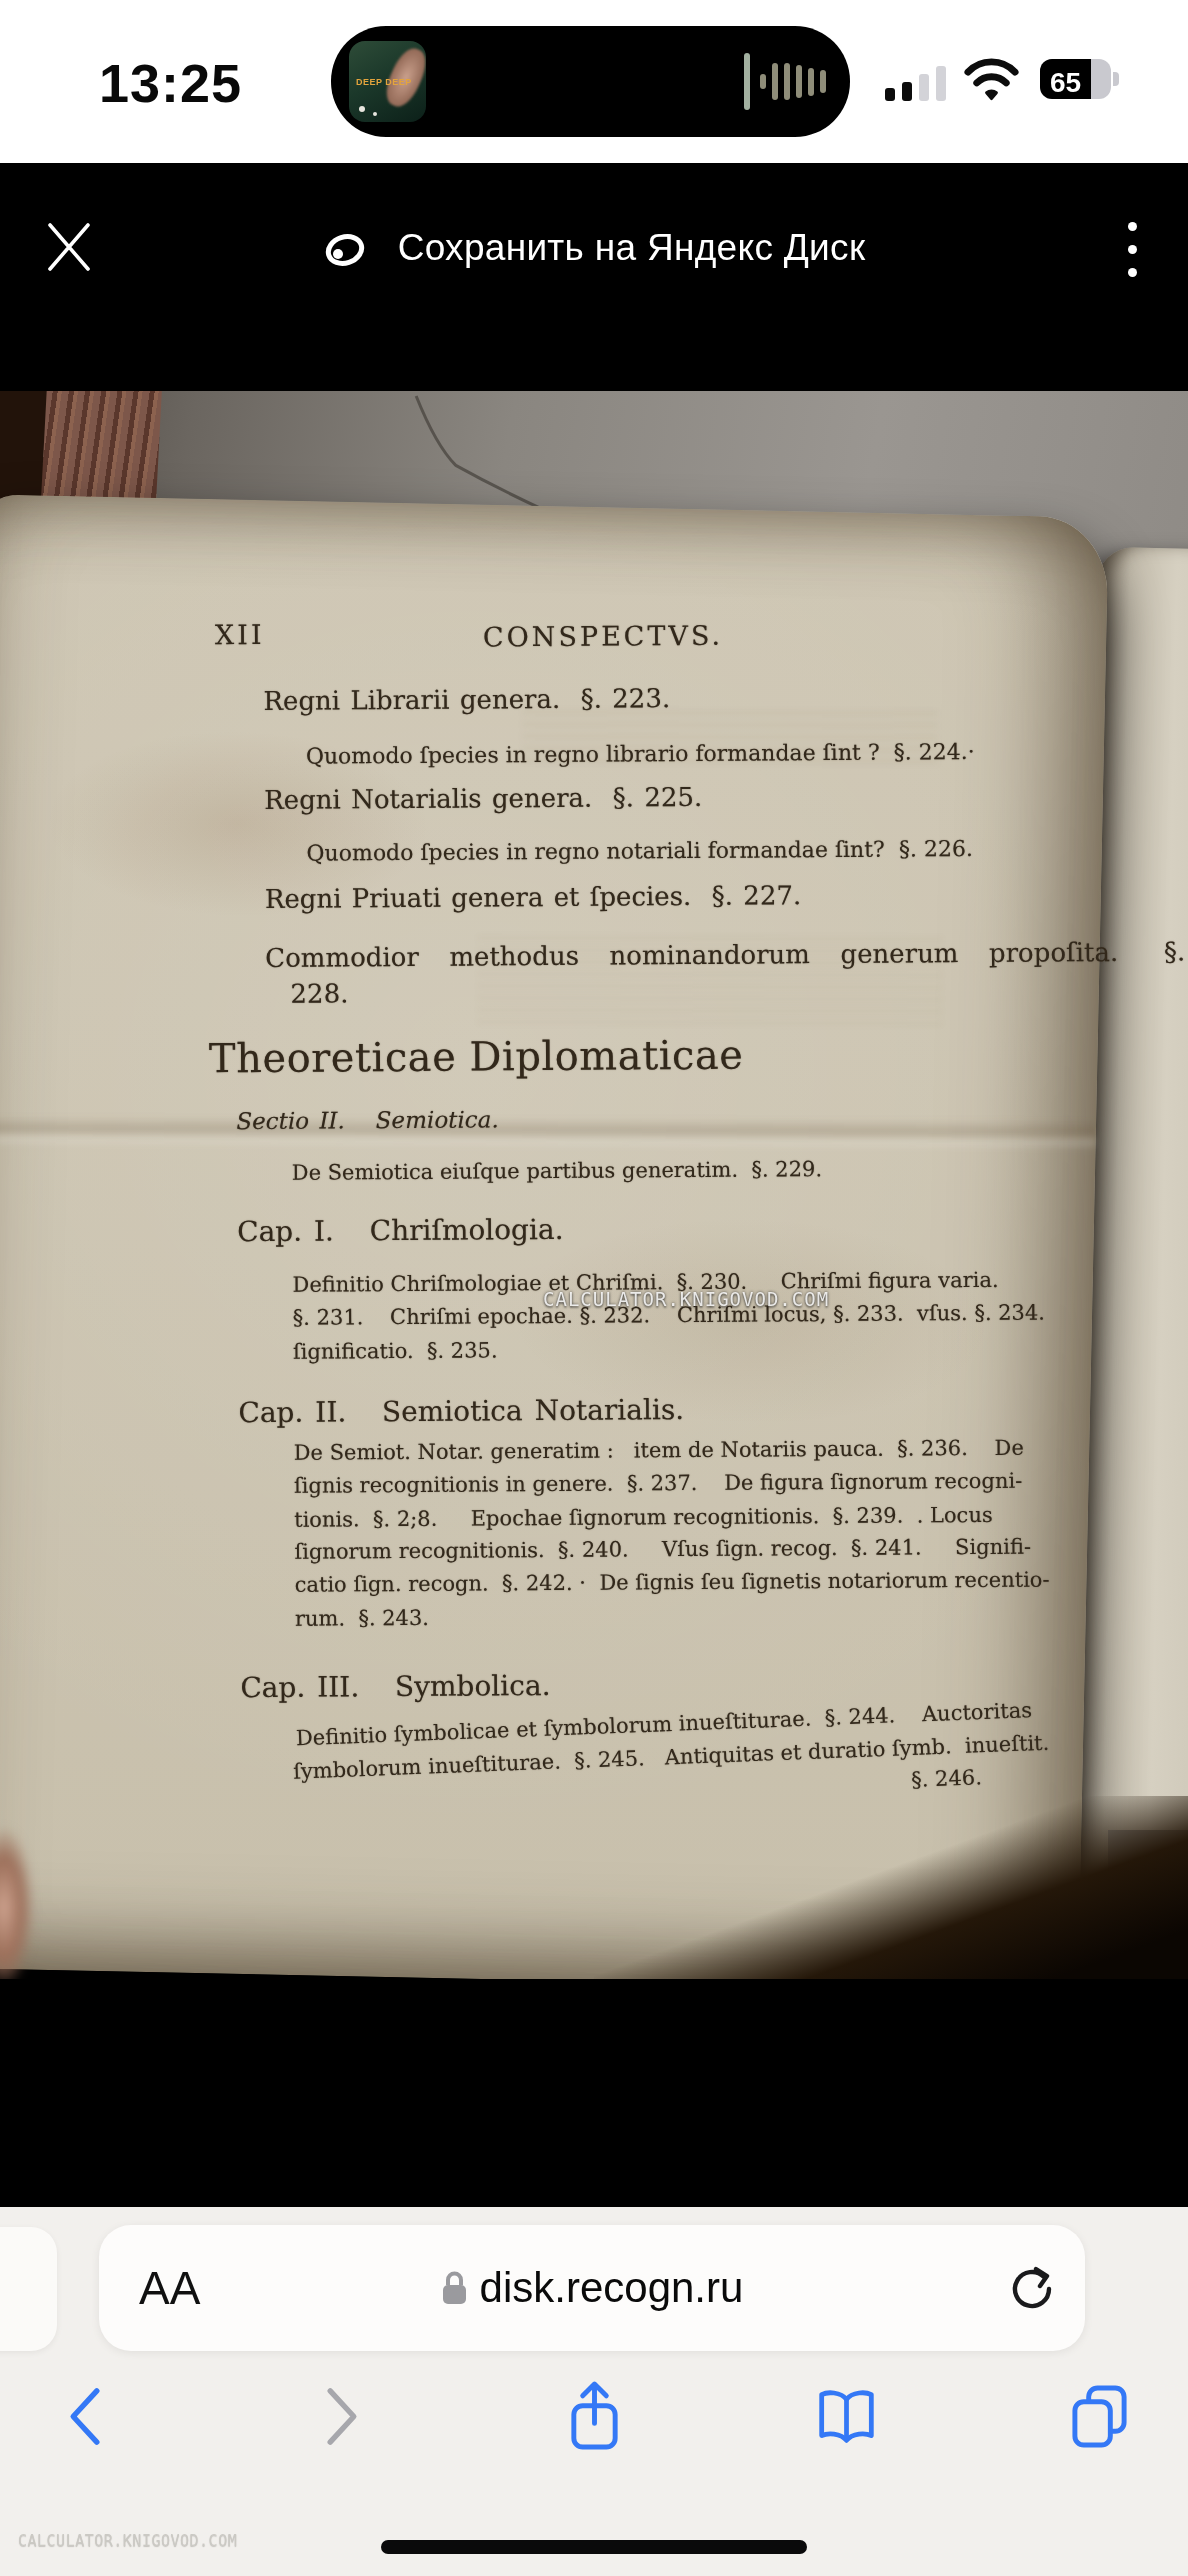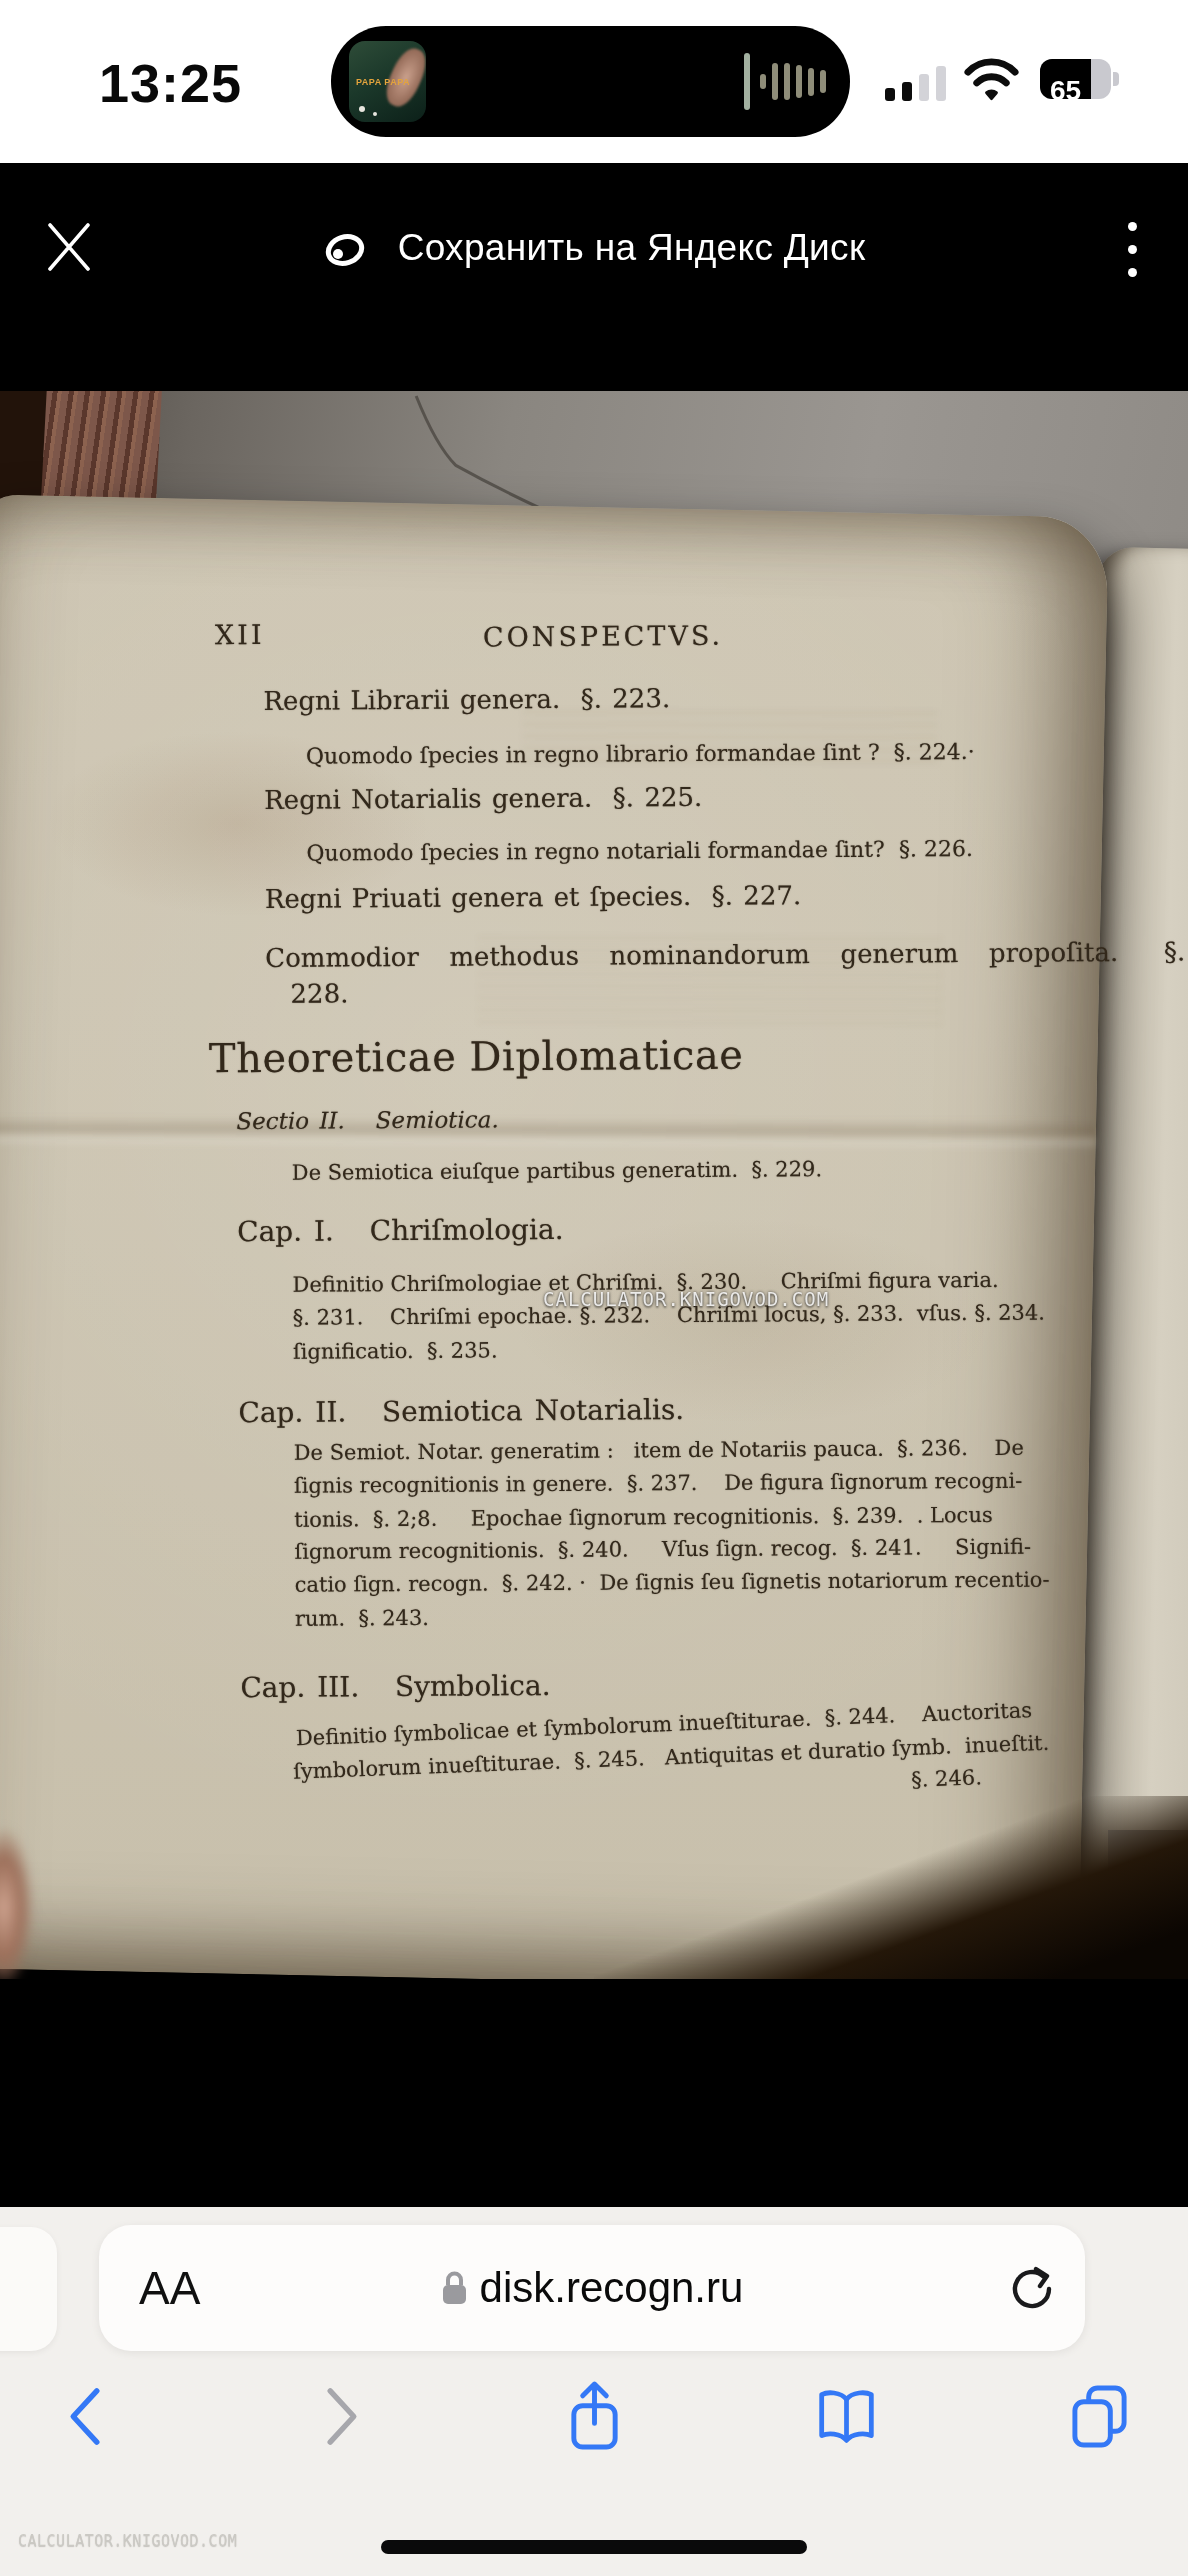--- a/index.html
+++ b/index.html
@@ -24,21 +24,21 @@
   .signal{position:absolute;left:885px;top:56px;width:63px;height:45px;display:flex;align-items:flex-end;gap:7px;}
   .sbar{width:10px;border-radius:3px;}
   .sbar:nth-child(1){height:13px;background:#0c0c0c;}
   .sbar:nth-child(2){height:19px;background:#0c0c0c;}
   .sbar:nth-child(3){height:27px;background:#d3d3d8;}
   .sbar:nth-child(4){height:35px;background:#d3d3d8;}
   .wifi{position:absolute;left:963px;top:54px;}
   .battery{position:absolute;left:1040px;top:59px;width:79px;height:40px;}
   .bat-body{position:absolute;left:0;top:0;width:71px;height:40px;border-radius:12px;background:#c9c9cf;overflow:hidden;}
   .bat-fill{position:absolute;left:0;top:0;width:72%;height:100%;background:#000;}
-  .bat-num{position:absolute;left:0;top:12px;width:72%;height:100%;display:flex;align-items:center;justify-content:center;
+  .bat-num{position:absolute;left:0;top:4px;width:72%;height:100%;display:flex;align-items:center;justify-content:center;
            color:#fff;font-size:28px;font-weight:700;}
   .bat-nub{position:absolute;left:73px;top:13px;width:6px;height:14px;border-radius:0 4px 4px 0;background:#c9c9cf;}
 
   
   .appheader{position:absolute;top:163px;left:0;width:1189px;height:228px;background:#000;}
   .close-btn{position:absolute;left:40px;top:55px;width:57px;height:57px;display:flex;align-items:center;justify-content:center;}
   .header-title{position:absolute;left:0;top:0;width:1189px;height:170px;display:flex;align-items:center;justify-content:center;gap:32px;}
   .header-title span{color:#fff;font-size:37px;letter-spacing:0.3px;}
   .kebab{position:absolute;right:52px;top:59px;width:10px;height:55px;display:flex;flex-direction:column;justify-content:space-between;align-items:center;}
   .kdot{width:9px;height:9px;border-radius:50%;background:#fff;}
@@ -112,21 +112,21 @@
 </head>
 <body>
 
 <div class="screen">
 
   <div class="statusbar">
     <div class="time">13:25</div>
     <div class="island">
       <div class="album">
         <div class="album-fig"></div>
-        <div class="album-title">PAPA PAPA</div>
+        <div class="album-title">DEEP DEEP</div>
         <div class="album-dot" style="left:10px;top:65px;"></div>
         <div class="album-dot" style="left:24px;top:71px;width:4px;height:4px;"></div>
       </div>
       <div class="waveform">
         <div class="wv"></div>
           <div class="wv"></div>
           <div class="wv"></div>
           <div class="wv"></div>
         <div class="wv"></div>
           <div class="wv"></div>

